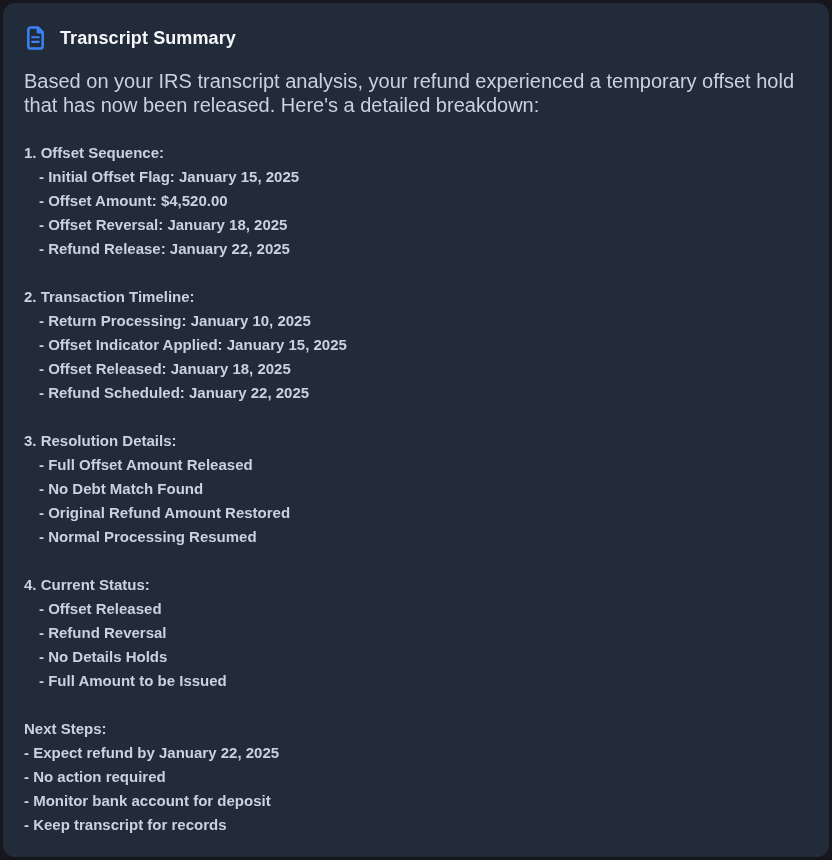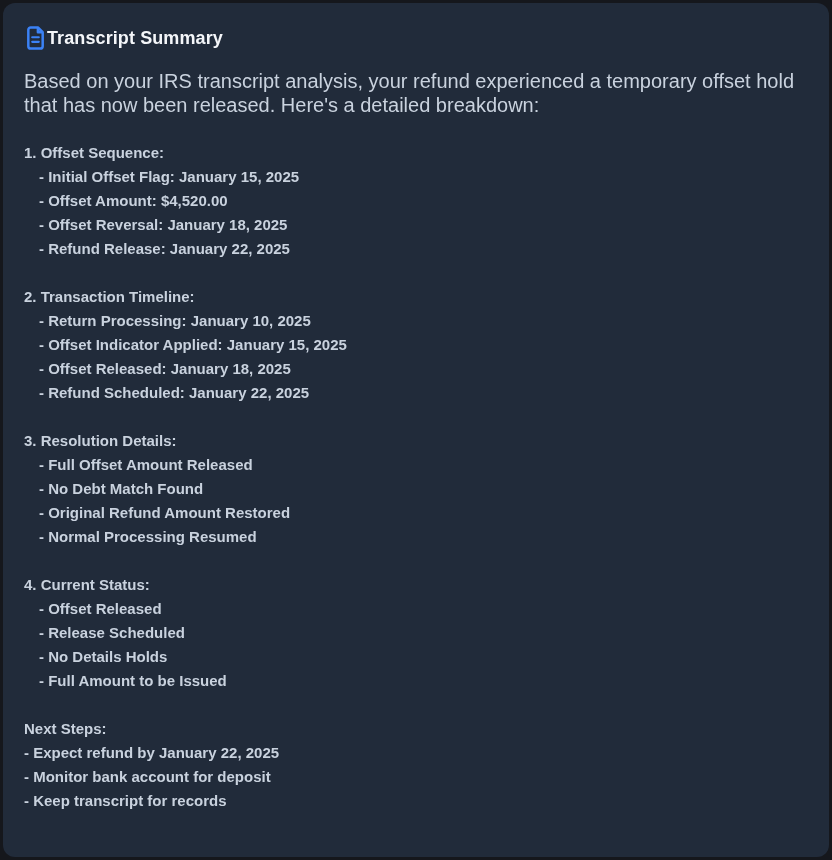--- a/index.html
+++ b/index.html
@@ -14,20 +14,21 @@
     position: absolute;
     inset: 3px;
     background: #212b3a;
     border-radius: 12px;
     padding: 20px 21px 20px 21px;
     color: #cbd5e1;
   }
   .card-header {
     display: flex;
     align-items: center;
+    gap: 13px;
     margin-top: 2px;
   }
   .doc-icon {
     width: 23px;
     height: 26px;
     display: inline-flex;
     align-items: center;
     justify-content: center;
     flex: 0 0 auto;
   }
@@ -101,25 +102,26 @@
     <div class="section-heading">3. Resolution Details:</div>
     <div class="section-item">- Full Offset Amount Released</div>
     <div class="section-item">- No Debt Match Found</div>
     <div class="section-item">- Original Refund Amount Restored</div>
     <div class="section-item">- Normal Processing Resumed</div>
   </div>
 
   <div class="section indented">
     <div class="section-heading">4. Current Status:</div>
     <div class="section-item">- Offset Released</div>
-    <div class="section-item">- Release Scheduled</div>
+    <div class="section-item">- Refund Reversal</div>
     <div class="section-item">- No Details Holds</div>
     <div class="section-item">- Full Amount to be Issued</div>
   </div>
 
   <div class="section">
     <div class="section-heading">Next Steps:</div>
     <div class="section-item">- Expect refund by January 22, 2025</div>
+    <div class="section-item">- No action required</div>
     <div class="section-item">- Monitor bank account for deposit</div>
     <div class="section-item">- Keep transcript for records</div>
   </div>
 
 </div>
 
 </body></html>

